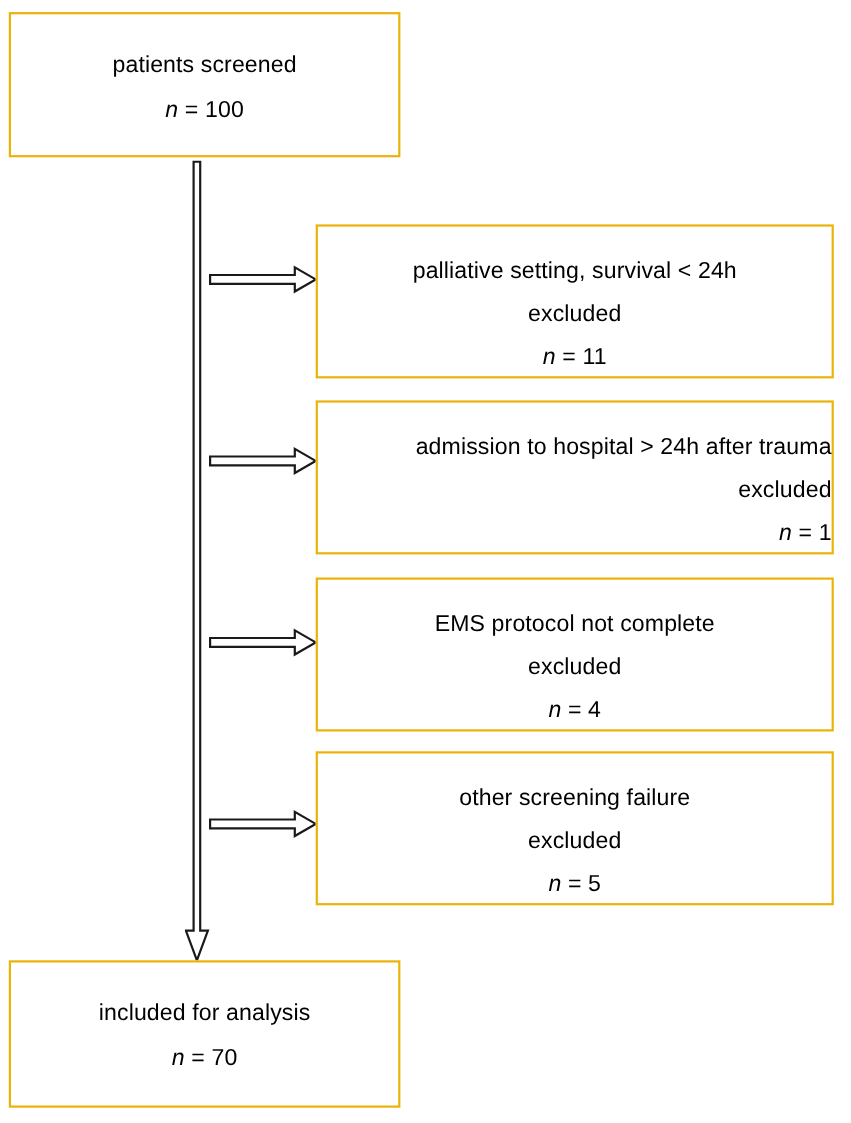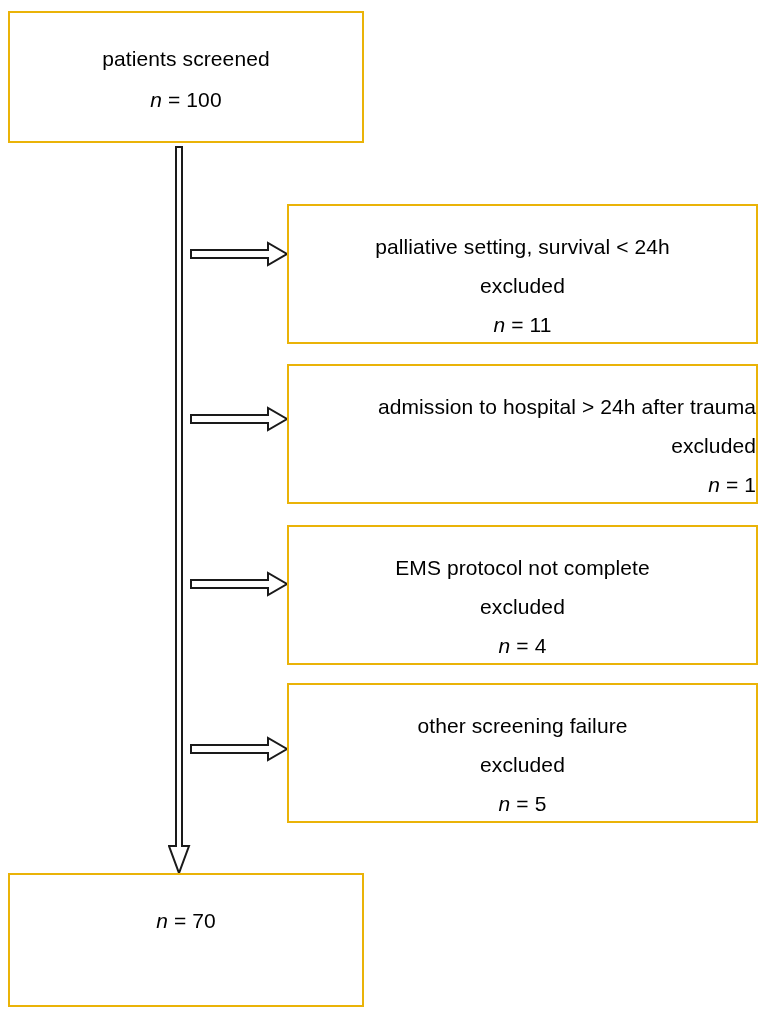--- a/index.html
+++ b/index.html
@@ -165,16 +165,17 @@
       <polygon class="arrow-shape" points="1,11 78,11 78,4 97,15 78,26 78,19 1,19"></polygon>
     </svg>
   </div>
   <div class="flow-box exclusion" id="box-excl-3">
     <span class="line">other screening failure</span>
     <span class="line">excluded</span>
     <span class="line"><span class="stat-n">n</span> <span>=</span> <span>5</span></span>
   </div>
 
   <div class="flow-box terminal" id="box-included">
+    <span class="line">included for analysis</span>
     <span class="line"><span class="stat-n">n</span> <span>=</span> <span>70</span></span>
   </div>
 
 </div>
 
 </body></html>

